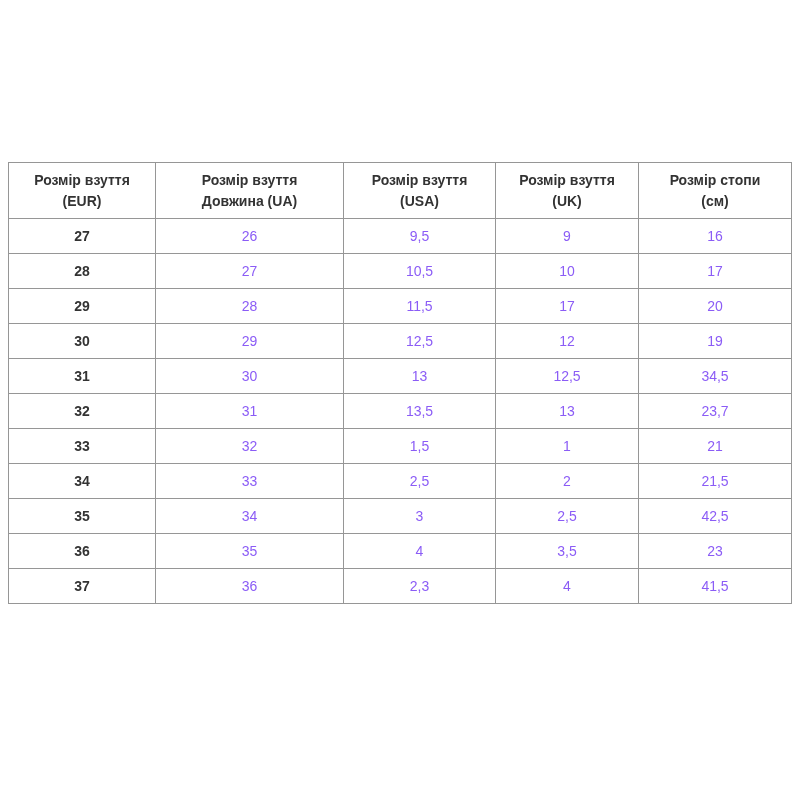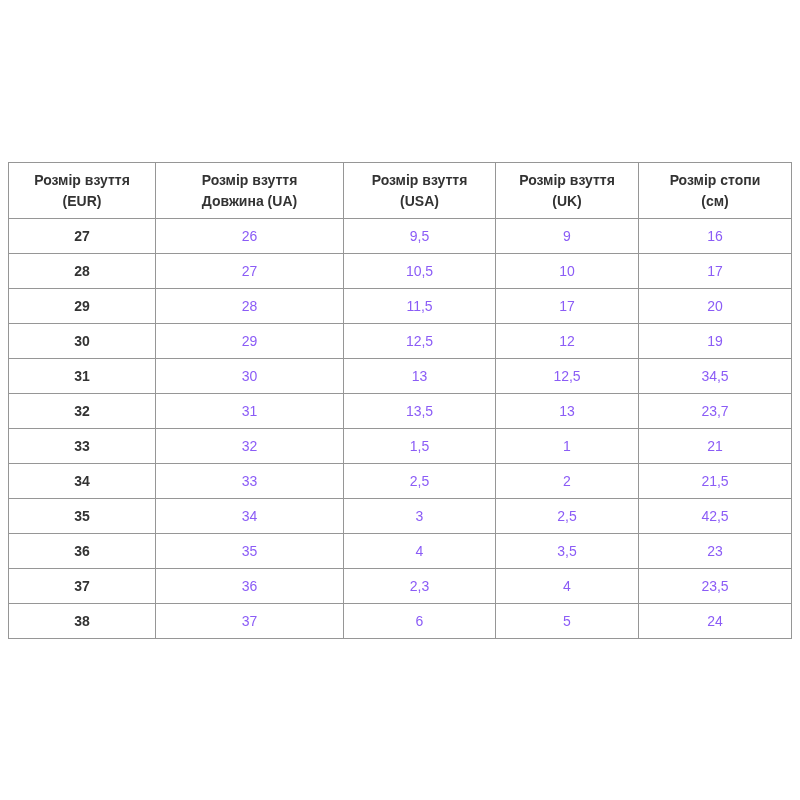--- a/index.html
+++ b/index.html
@@ -162,25 +162,18 @@
             <td>35</td>
             <td>4</td>
             <td>3,5</td>
             <td>23</td>
           </tr>
           <tr>
             <td class="eur">37</td>
             <td>36</td>
             <td>2,3</td>
             <td>4</td>
-            <td>23,5</td>
-          </tr>
-          <tr>
-            <td class="eur">38</td>
-            <td>37</td>
-            <td>6</td>
-            <td>5</td>
-            <td>24</td>
+            <td>41,5</td>
           </tr>
         </tbody>
     </table>
   </div>
 </div>
 
 </body></html>

